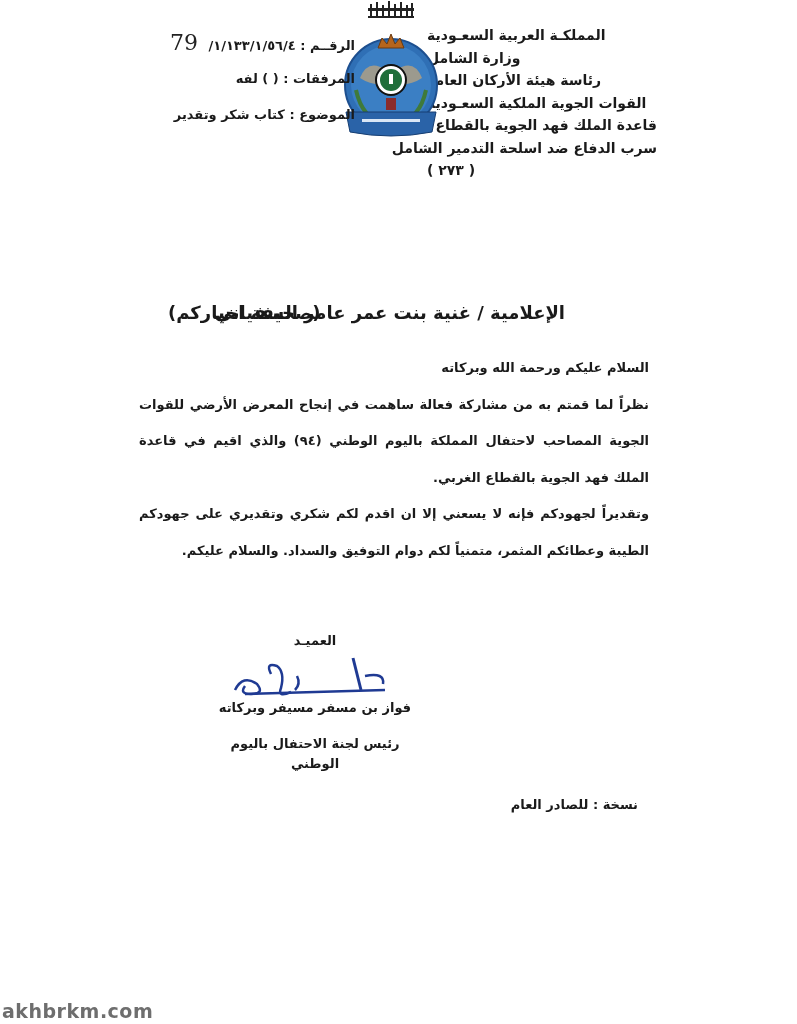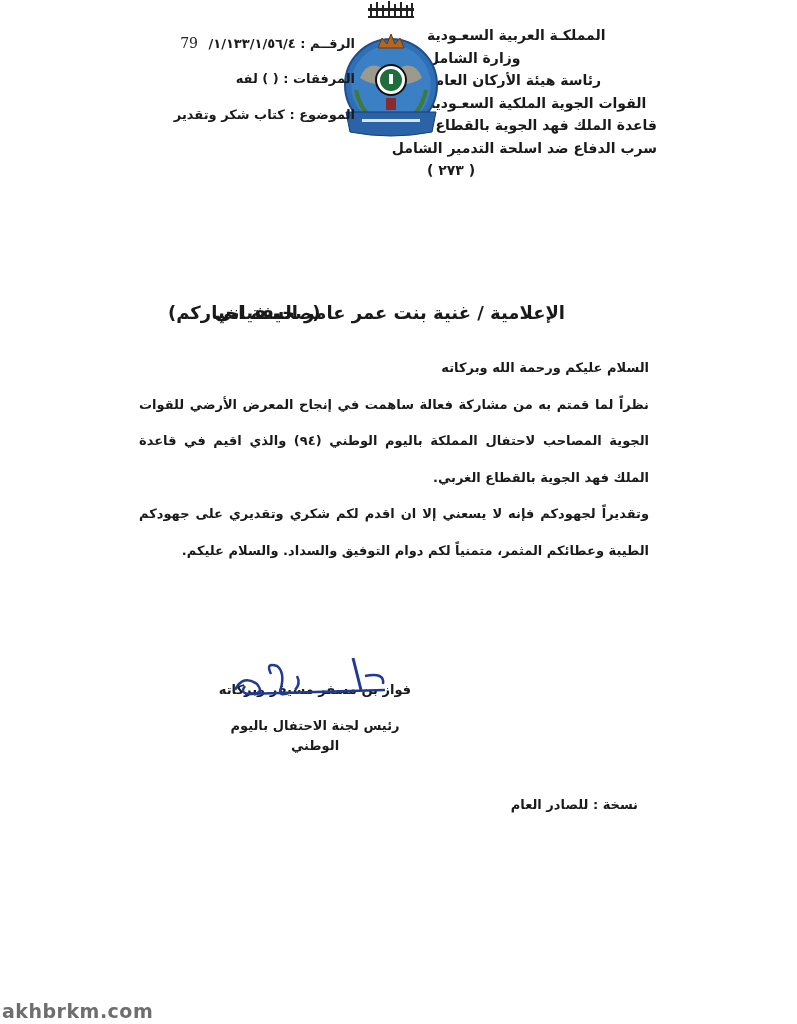--- a/index.html
+++ b/index.html
@@ -6,21 +6,21 @@
   body {
     width:797px; height:1024px; background:#ffffff; position:relative; overflow:hidden;
     font-family:"DejaVu Sans", sans-serif; color:#1a1a1a;
   }
   .abs { position:absolute; }
   .rtl { direction:rtl; unicode-bidi:plaintext; }
   .hdr-right { right:140px; top:24px; width:230px; text-align:left; font-weight:bold; font-size:14px; line-height:22.5px; }
   .hdr-right div { white-space:nowrap; }
   .hdr-left { left:155px; top:30px; width:200px; text-align:right; font-weight:bold; font-size:13px; }
   .hdr-left .row { height:36px; line-height:26px; white-space:nowrap; direction:rtl; }
-  .ref-num { font-family:"DejaVu Serif", serif; font-size:14px; font-weight:normal; color:#222; margin-right:6px; }
+  .ref-num { font-family:"DejaVu Serif", serif; font-size:22px; font-weight:normal; color:#222; margin-right:6px; }
   .emblem { left:340px; top:0; width:102px; height:145px; }
   .recipient { top:302px; font-weight:bold; font-size:18px; white-space:nowrap; }
   .body-text { right:148px; top:350px; width:510px; font-weight:bold; font-size:13px; direction:rtl; text-align:justify; }
   .body-text p { margin:0; line-height:36.5px; }
   .body-text .greet { margin-bottom:0; }
   .sig { left:205px; top:632px; width:220px; text-align:center; font-weight:bold; font-size:13px; direction:rtl; }
   .sig .title { line-height:18px; }
   .sig .name { margin-top:48px; line-height:20px; }
   .sig .role { margin-top:16px; line-height:20px; }
   .copy { left:560px; top:797px; width:78px; font-size:13px; font-weight:bold; direction:rtl; text-align:right; white-space:nowrap; }
@@ -96,20 +96,21 @@
 <div class="abs recipient rtl" style="right:232px;">الإعلامية / غنية بنت عمر عامر السفياني</div>
 <div class="abs recipient rtl" style="left:168px;">(صحيفة اخباركم)</div>
 
 <div class="abs body-text">
   <p class="greet">السلام عليكم ورحمة الله وبركاته</p>
   <p>نظراً لما قمتم به من مشاركة فعالة ساهمت في إنجاح المعرض الأرضي للقوات الجوية المصاحب لاحتفال المملكة باليوم الوطني (٩٤) والذي اقيم في قاعدة الملك فهد الجوية بالقطاع الغربي.</p>
   <p>وتقديراً لجهودكم فإنه لا يسعني إلا ان اقدم لكم شكري وتقديري على جهودكم الطيبة وعطائكم المثمر، متمنياً لكم دوام التوفيق والسداد. والسلام عليكم.</p>
 </div>
 
 <div class="abs sig">
+  <div class="title">العميـد</div>
   <svg class="abs" style="left:20px; top:22px;" width="170" height="50" viewBox="0 0 170 50">
     <path d="M10 36 Q18 20 32 30 Q40 40 26 40 Q14 40 20 32" stroke="#1f3a93" stroke-width="2.5" fill="none"></path>
     <path d="M46 20 Q40 8 52 12 Q60 18 56 34 Q52 44 66 38" stroke="#1f3a93" stroke-width="2.5" fill="none"></path>
     <path d="M72 22 Q76 30 70 36" stroke="#1f3a93" stroke-width="2.5" fill="none"></path>
     <path d="M20 40 L160 36" stroke="#1f3a93" stroke-width="2.5" fill="none"></path>
     <path d="M128 4 L136 36" stroke="#1f3a93" stroke-width="3" fill="none"></path>
     <path d="M140 22 Q160 18 158 30" stroke="#1f3a93" stroke-width="2.5" fill="none"></path>
   </svg>
   <div class="name">فواز بن مسفر مسيفر وبركاته</div>
   <div class="role">رئيس لجنة الاحتفال باليوم الوطني</div>

